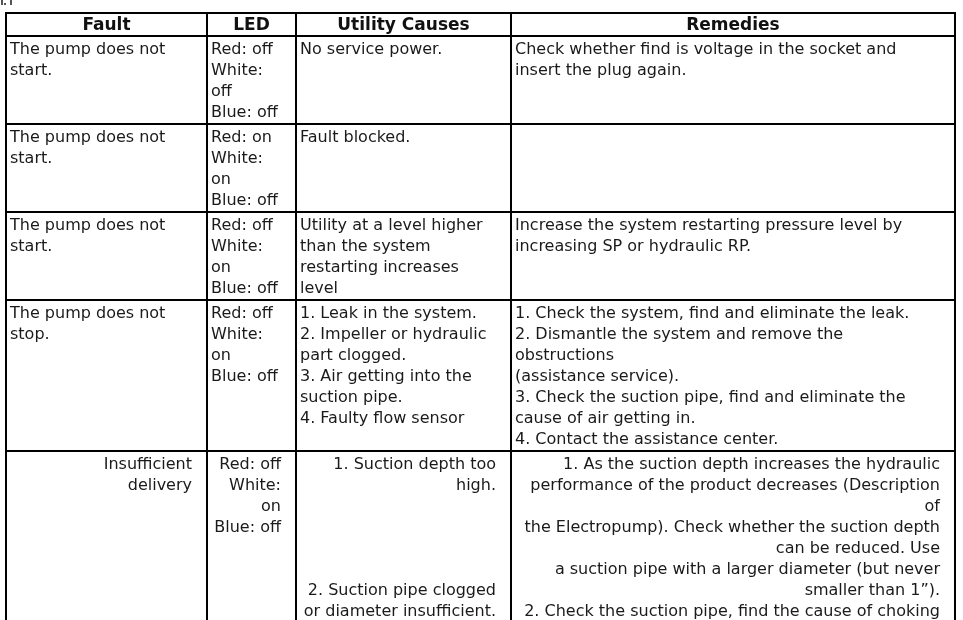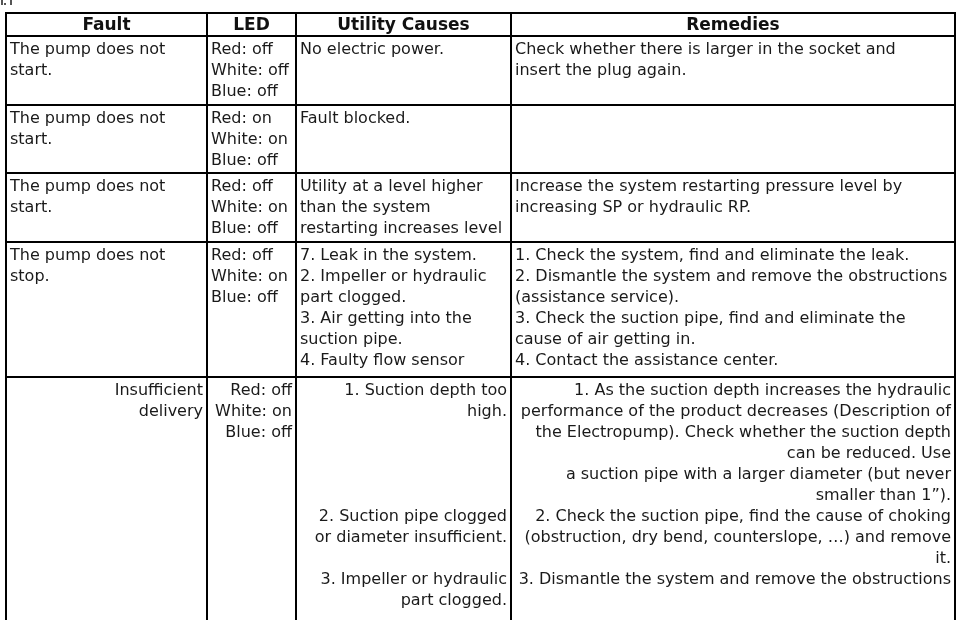--- a/index.html
+++ b/index.html
@@ -43,21 +43,21 @@
     top: 12px;
     width: 949px;
     border-collapse: collapse;
     table-layout: fixed;
     background: #ffffff;
   }
   table.fault-table th,
   table.fault-table td {
     border: 2px solid #000000;
     vertical-align: top;
-    padding: 1px 3px 1px 3px;
+    padding: 1px 14px 1px 3px;
     font-size: 16px;
     line-height: 21px;
     white-space: pre-line;
     overflow: hidden;
   }
   table.fault-table th {
     font-size: 17px;
     line-height: 19px;
     font-weight: bold;
     text-align: center;
@@ -93,22 +93,22 @@
         <th>Remedies</th>
       </tr>
     </thead>
     <tbody>
       <tr class="r-0">
         <td>The pump does not
 start.</td>
         <td>Red: off
 White: off
 Blue: off</td>
-        <td>No electric power.</td>
-        <td>Check whether there is larger in the socket and
+        <td>No service power.</td>
+        <td>Check whether find is voltage in the socket and
 insert the plug again.</td>
       </tr>
       <tr class="r-1">
         <td>The pump does not
 start.</td>
         <td>Red: on
 White: on
 Blue: off</td>
         <td>Fault blocked.</td>
         <td></td>
@@ -124,21 +124,21 @@
 restarting increases level</td>
         <td>Increase the system restarting pressure level by
 increasing SP or hydraulic RP.</td>
       </tr>
       <tr class="r-3">
         <td>The pump does not
 stop.</td>
         <td>Red: off
 White: on
 Blue: off</td>
-        <td>7. Leak in the system.
+        <td>1. Leak in the system.
 2. Impeller or hydraulic
 part clogged.
 3. Air getting into the
 suction pipe.
 4. Faulty flow sensor</td>
         <td>1. Check the system, find and eliminate the leak.
 2. Dismantle the system and remove the obstructions
 (assistance service).
 3. Check the suction pipe, find and eliminate the
 cause of air getting in.

